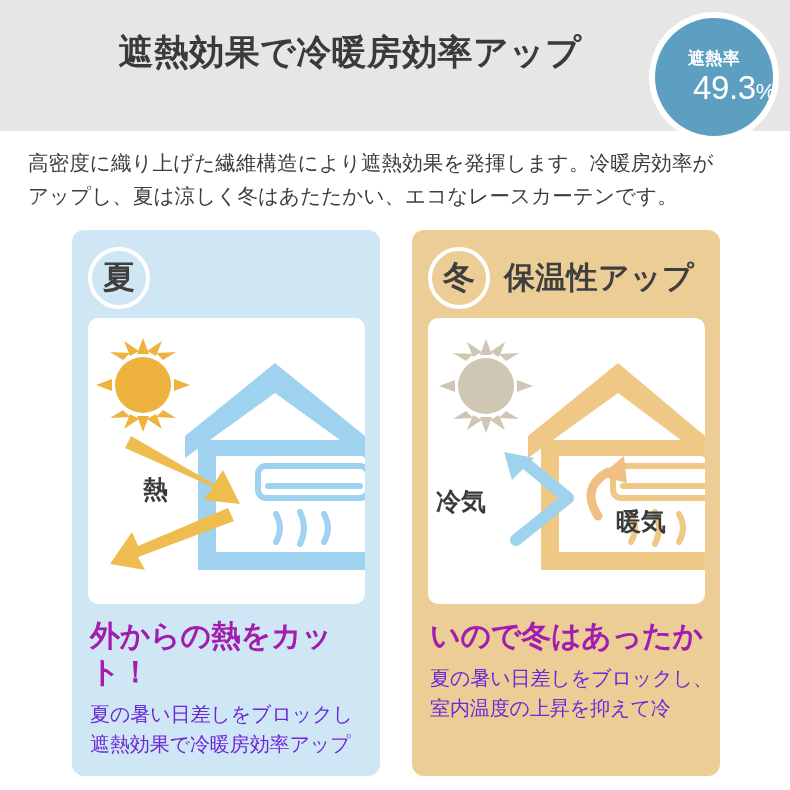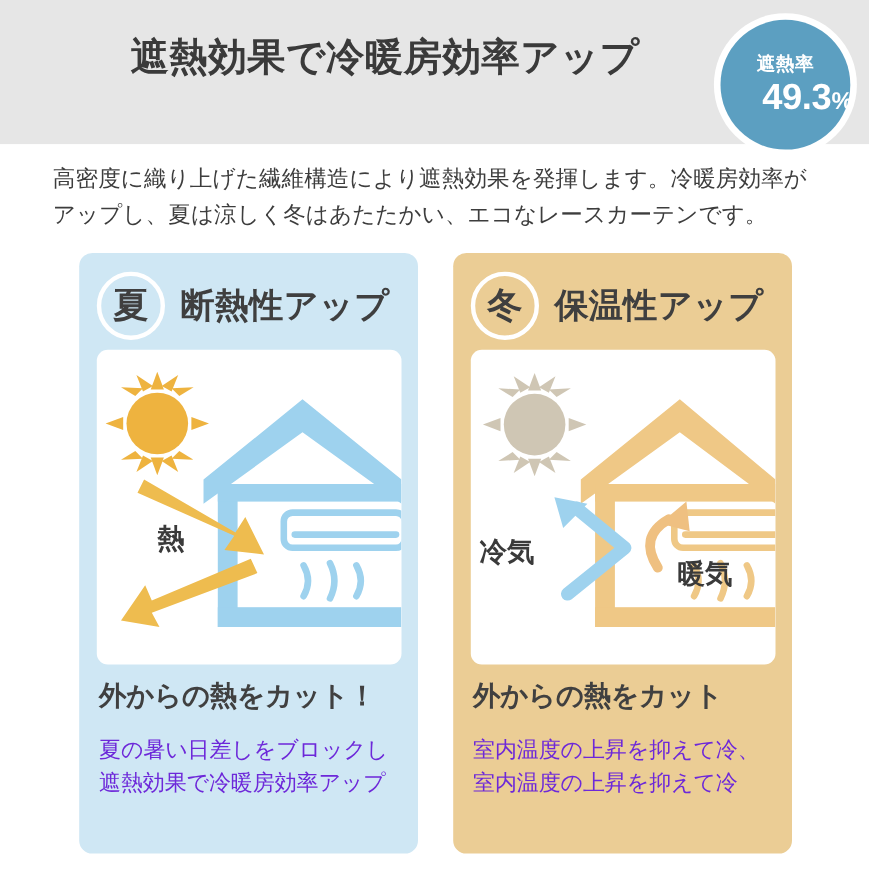--- a/index.html
+++ b/index.html
@@ -53,38 +53,38 @@
   }
   .badge-label {
     font-size: 17px;
     font-weight: bold;
     line-height: 1;
     margin-bottom: 4px;
     letter-spacing: 0.02em;
   }
   .badge-value {
     font-size: 33px;
-    font-weight: bold;
+    font-weight: normal;
     line-height: 1;
     letter-spacing: -0.01em;
     margin-left: 40px;
   }
   .badge-value .unit { font-size: 22px; }
 
   
   .intro {
     position: absolute;
     left: 28px; top: 146px;
     width: 730px;
     font-size: 20.5px;
     line-height: 1.62;
     color: #3d3d3d;
     letter-spacing: 0.005em;
   }
-  .intro-line { display: block; white-space: nowrap; margin-left: 20px; }
+  .intro-line { display: block; white-space: nowrap; }
 
   
   .panels {
     position: absolute;
     left: 72px; top: 230px;
     width: 648px; height: 546px;
   }
   .panel {
     position: absolute;
     top: 0;
@@ -136,26 +136,26 @@
   }
   .illus-card svg { display: block; }
 
   
   .panel-copy {
     position: absolute;
     left: 18px; top: 388px;
     width: 278px;
   }
   .copy-title {
-    font-size: 25px;
-    font-weight: bold;
-    color: #404040;
+    font-size: 30px;
+    font-weight: bold;
+    color: #a21caf;
     line-height: 1.2;
     letter-spacing: -0.01em;
-    margin-bottom: 20px;
+    margin-bottom: 10px;
   }
   .copy-body {
     font-size: 20px;
     line-height: 1.48;
     color: #6d28d9;
     letter-spacing: -0.005em;
   }
   .copy-body .cline { display: block; white-space: nowrap; }
 
   
@@ -176,21 +176,20 @@
   <span class="intro-line">高密度に織り上げた繊維構造により遮熱効果を発揮します。冷暖房効率が</span>
   <span class="intro-line">アップし、夏は涼しく冬はあたたかい、エコなレースカーテンです。</span>
 </div>
 
 <div class="panels">
 
   <div class="panel panel-summer">
 
     <div class="panel-head">
       <div class="season-circle">夏</div>
-      <div class="panel-heading">断熱性アップ</div>
     </div>
 
     <div class="illus-card">
       <svg width="277" height="286" viewBox="0 0 277 286" xmlns="http://www.w3.org/2000/svg">
 
         <g fill="#eeb33f">
           <circle cx="55" cy="67" r="28"></circle>
           <g>
             <polygon points="55,20 49,36 61,36"></polygon>
             <polygon points="55,114 49,98 61,98"></polygon>
@@ -307,21 +306,21 @@
         <g fill="#efc081">
           <polygon points="196,138 172,158 199,165"></polygon>
         </g>
 
         <text x="8" y="192" font-family="'Liberation Sans', sans-serif" font-size="25" font-weight="bold" fill="#3a3a3a">冷気</text>
         <text x="188" y="212" font-family="'Liberation Sans', sans-serif" font-size="25" font-weight="bold" fill="#3a3a3a">暖気</text>
       </svg>
     </div>
 
     <div class="panel-copy">
-      <div class="copy-title">外からの熱をカット</div>
+      <div class="copy-title">いので冬はあったか</div>
       <div class="copy-body">
-        <span class="cline">室内温度の上昇を抑えて冷、</span>
+        <span class="cline">夏の暑い日差しをブロックし、</span>
         <span class="cline">室内温度の上昇を抑えて冷</span>
       </div>
     </div>
   </div>
 
 </div>
 
 </body></html>

